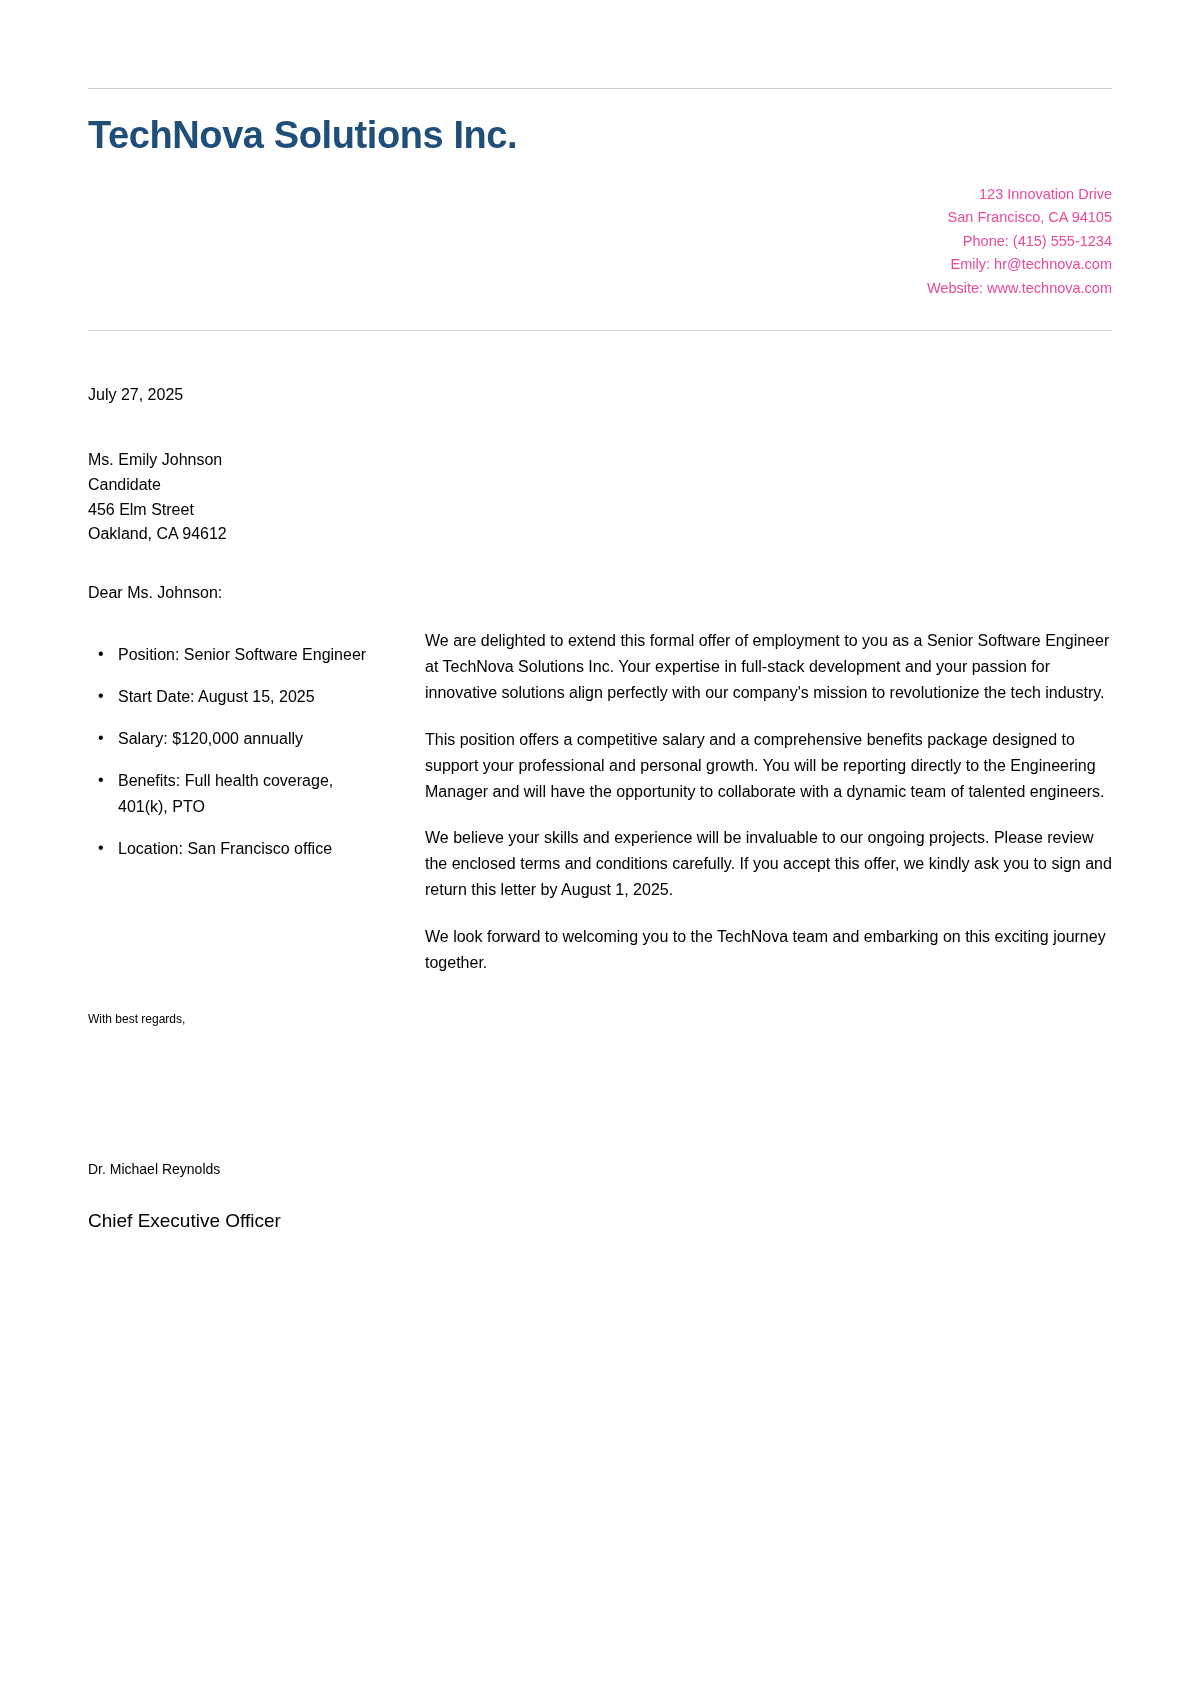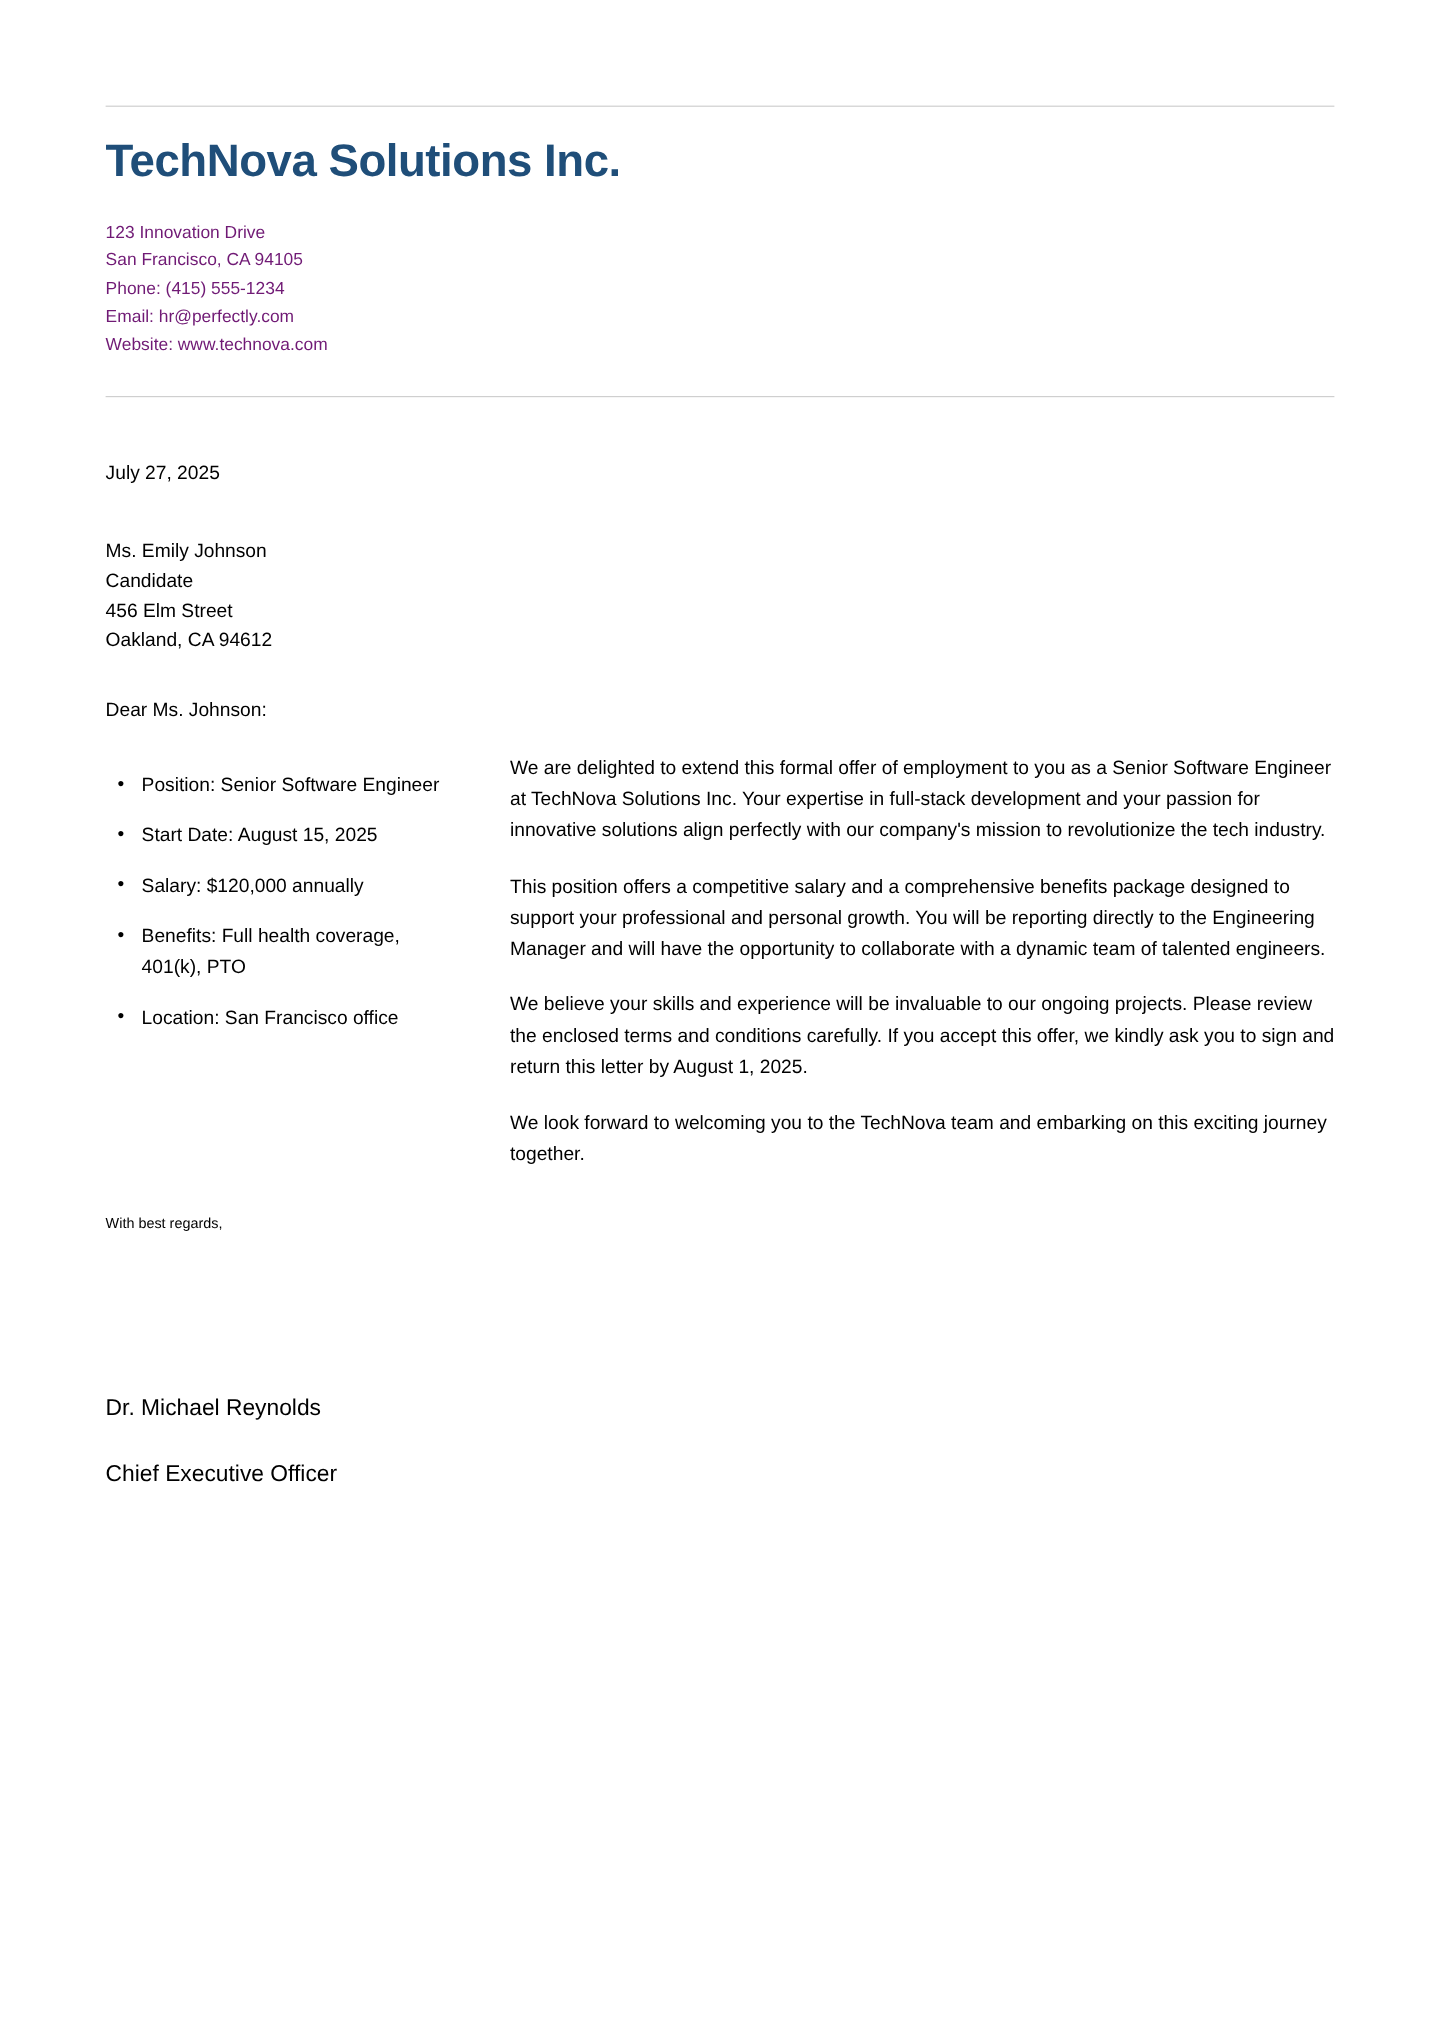--- a/index.html
+++ b/index.html
@@ -39,24 +39,24 @@
   .company-name {
     font-size: 38px;
     font-weight: bold;
     color: #1f4e79;
     letter-spacing: -0.4px;
     line-height: 1.1;
     margin: 0 0 26px 0;
   }
 
   .contact-block {
-    text-align: left;
+    text-align: right;
     font-size: 14.5px;
     line-height: 1.62;
-    color: #701a75;
+    color: #ec4899;
   }
   .contact-line { display: block; }
 
   
   .letter {
     padding-top: 52px;
     font-size: 16px;
     line-height: 1.55;
   }
   .date-line {
@@ -116,21 +116,21 @@
   
   .closing {
     margin-top: 34px;
     font-size: 12px;
     line-height: 1.55;
   }
   .signature-space {
     height: 118px;
   }
   .signer-name {
-    font-size: 19px;
+    font-size: 14px;
     margin: 0 0 26px 0;
   }
   .signer-title {
     font-size: 19px;
     margin: 0;
   }
 </style>
 </head>
 <body>
 
@@ -138,21 +138,21 @@
 
   <div class="letterhead">
     <hr class="rule rule-top">
 
     <h1 class="company-name">TechNova Solutions Inc.</h1>
 
     <div class="contact-block">
       <span class="contact-line">123 Innovation Drive</span>
       <span class="contact-line">San Francisco, CA 94105</span>
       <span class="contact-line">Phone: (415) 555-1234</span>
-      <span class="contact-line">Email: hr@perfectly.com</span>
+      <span class="contact-line">Emily: hr@technova.com</span>
       <span class="contact-line">Website: www.technova.com</span>
     </div>
 
     <hr class="rule rule-bottom">
   </div>
 
   <div class="letter">
 
     <p class="date-line">July 27, 2025</p>
 

